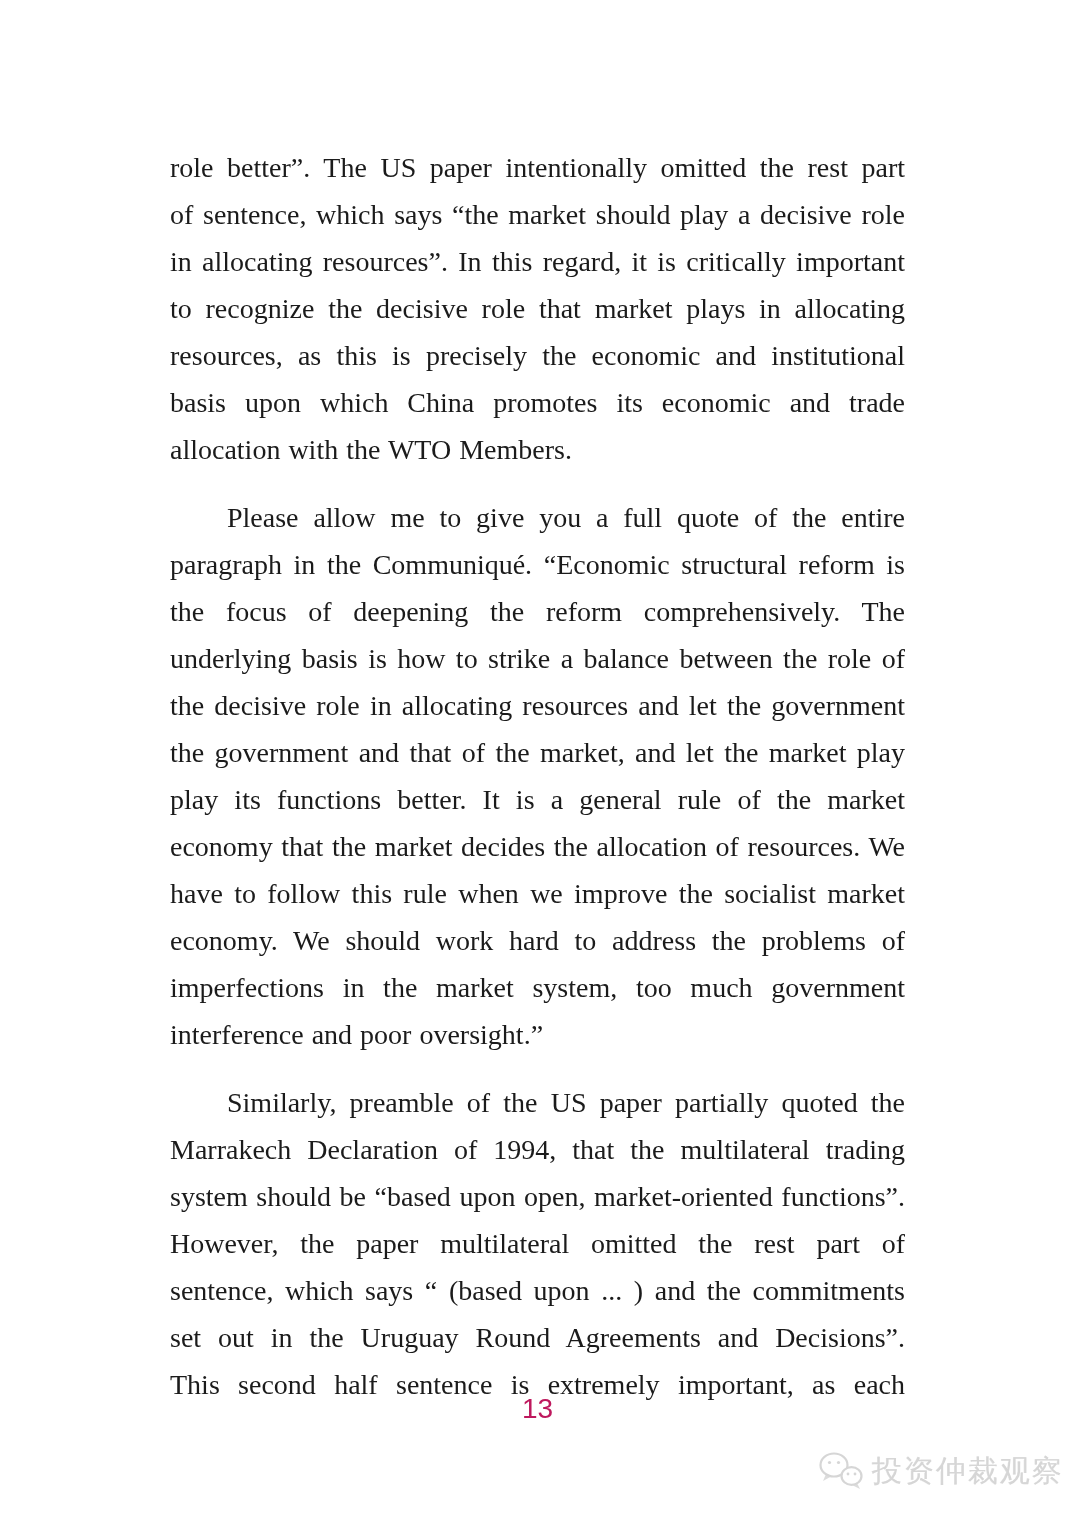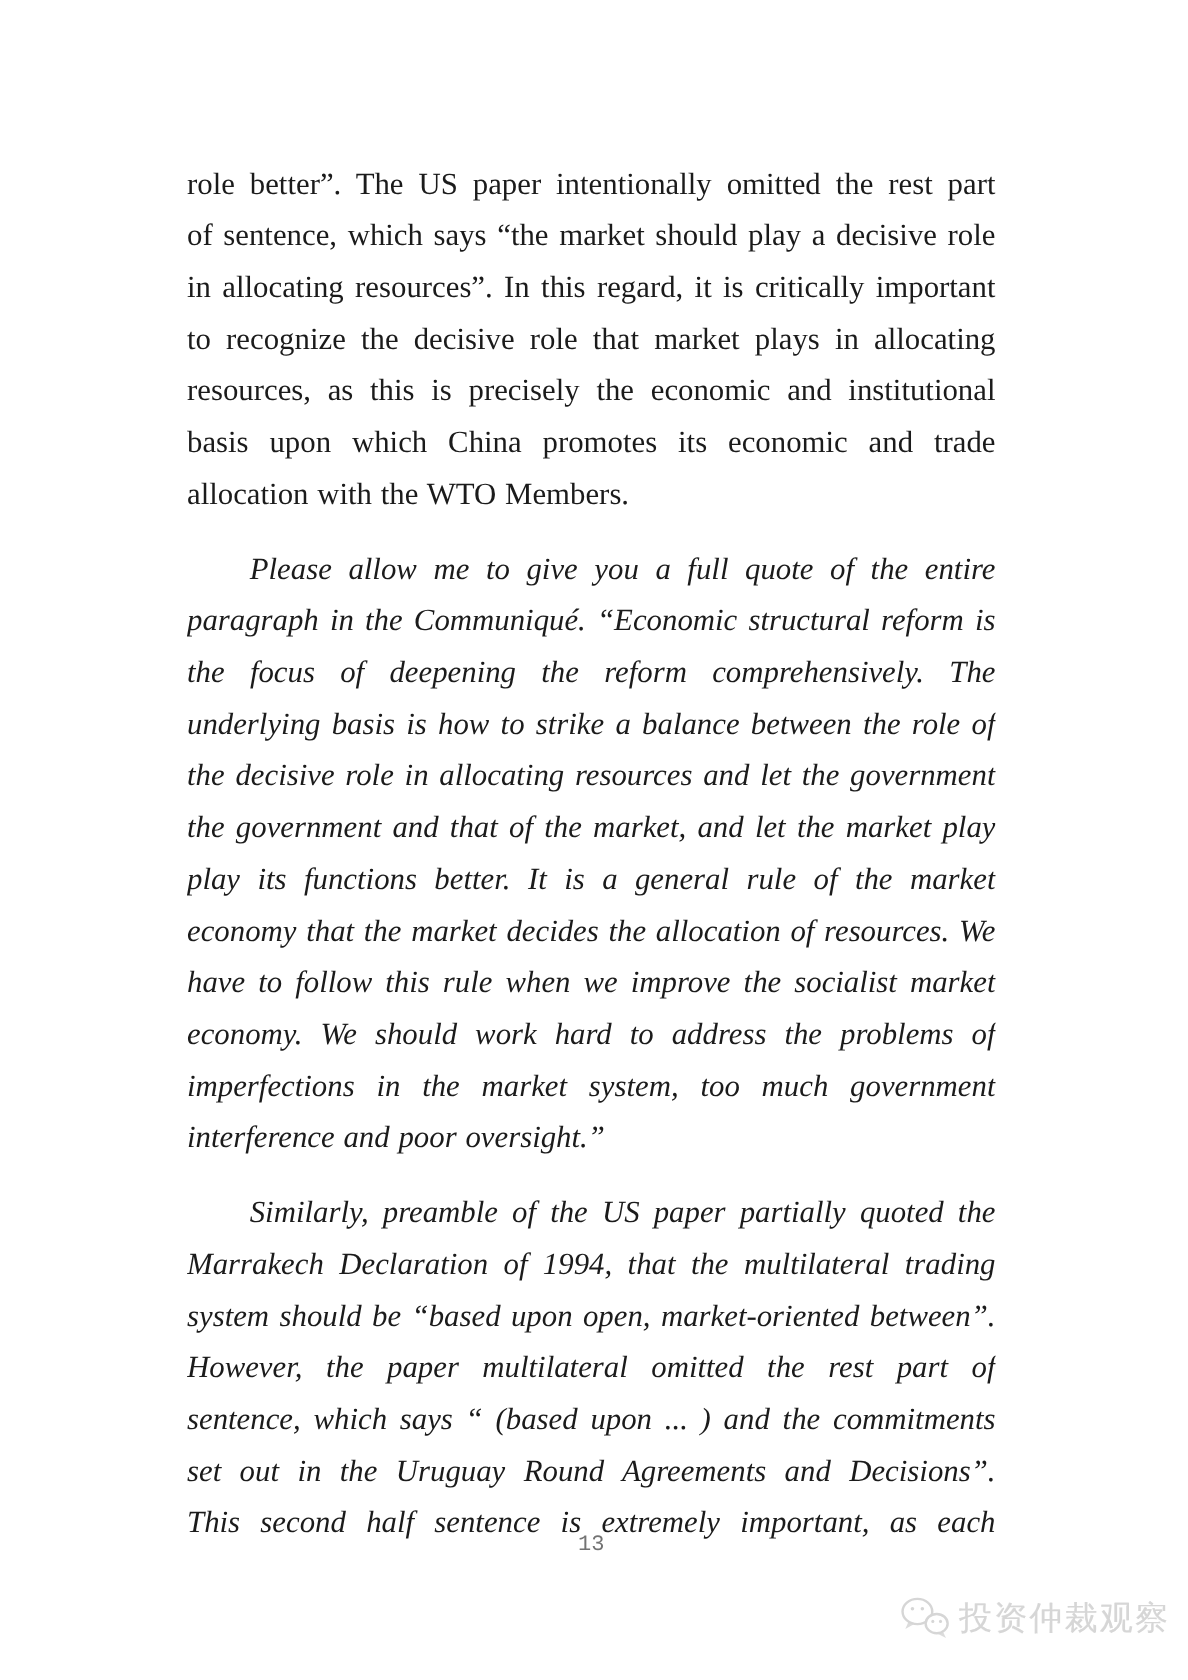--- a/index.html
+++ b/index.html
@@ -17,41 +17,41 @@
     inset: 0;
     background: #ffffff;
   }
   .page-content {
     position: absolute;
     left: 158px;
     top: 132px;
     width: 759px;
   }
   .para { margin: 12px; padding: 0; }
-  .para + .para { margin-top: 21px; font-style: italic; }
+  .para + .para { margin-top: 21px; }
   .line {
     height: 47px;
     line-height: 47px;
     font-size: 28px;
     text-align: justify;
     text-align-last: justify;
     overflow: hidden;
     word-spacing: 1px;
   }
   .line.left { text-align-last: left; }
   .line.indent { text-indent: 57px; }
   .page-number {
     position: absolute;
     top: 1393px;
     left: 158px;
     width: 759px;
     text-align: center;
-    font-family: Liberation Mono, monospace;
-    font-size: 20px;
-    color: #737373;
+    font-family: Liberation Sans, sans-serif;
+    font-size: 28px;
+    color: #be185d;
   }
   .watermark {
     position: absolute;
     top: 1450px;
     right: 16px;
     display: flex;
     align-items: center;
     gap: 6px;
     color: #d6d6d6;
     font-size: 30px;
@@ -91,21 +91,21 @@
       <div class="line">economy that the market decides the allocation of resources. We</div>
       <div class="line">have to follow this rule when we improve the socialist market</div>
       <div class="line">economy. We should work hard to address the problems of</div>
       <div class="line">imperfections in the market system, too much government</div>
       <div class="line left">interference and poor oversight.”</div>
     </div>
 
     <div class="para">
       <div class="line indent">Similarly, preamble of the US paper partially quoted the</div>
       <div class="line">Marrakech Declaration of 1994, that the multilateral trading</div>
-      <div class="line">system should be “based upon open, market-oriented between”.</div>
+      <div class="line">system should be “based upon open, market-oriented functions”.</div>
       <div class="line">However, the paper multilateral omitted the rest part of</div>
       <div class="line">sentence, which says “ (based upon ... ) and the commitments</div>
       <div class="line">set out in the Uruguay Round Agreements and Decisions”.</div>
       <div class="line">This second half sentence is extremely important, as each</div>
     </div>
 
   </div>
 
   <div class="page-number">13</div>
 

